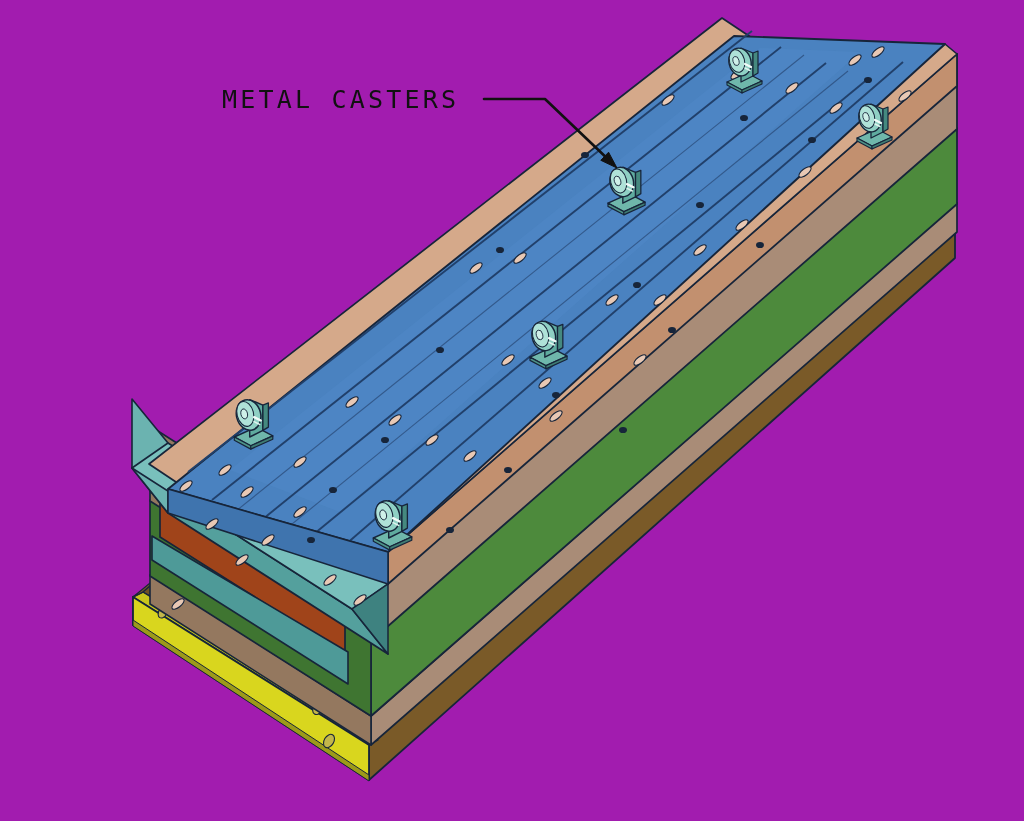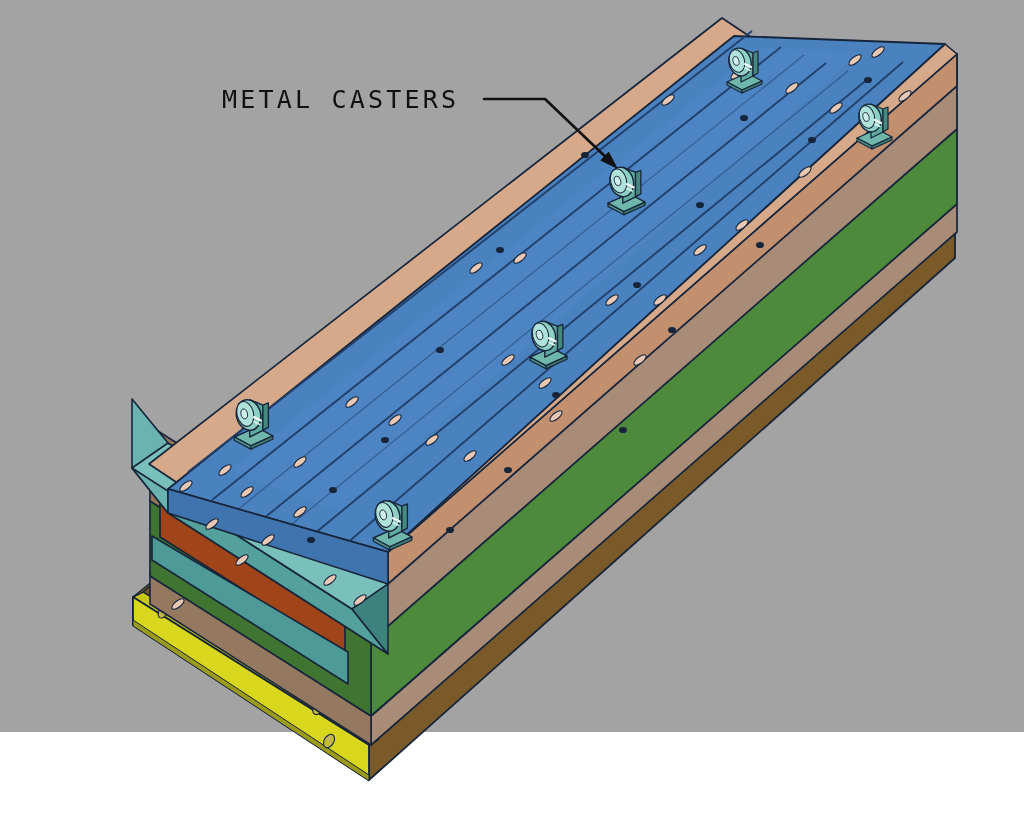--- a/index.html
+++ b/index.html
@@ -1,18 +1,18 @@
 <!DOCTYPE html>
 <html><head>
 <meta charset="utf-8">
 <style>
   html,body{margin:0;padding:0;background:#ffffff;}
   body{width:1024px;height:821px;overflow:hidden;
        font-family:"DejaVu Sans Mono","Liberation Mono",monospace;}
-  #stage{position:relative;width:1024px;height:732px;background:#a3a3a3;}
+  #stage{position:relative;width:1024px;height:821px;background:#a21caf;}
   svg#scene{position:absolute;left:0;top:0;width:1024px;height:821px;display:block;}
   .callout-text{
     font-family:"DejaVu Sans Mono","Liberation Mono",monospace;
     font-size:25px;letter-spacing:3.2px;fill:#111111;font-weight:500;
     white-space:pre;
   }
 </style>
 </head>
 <body>
 

